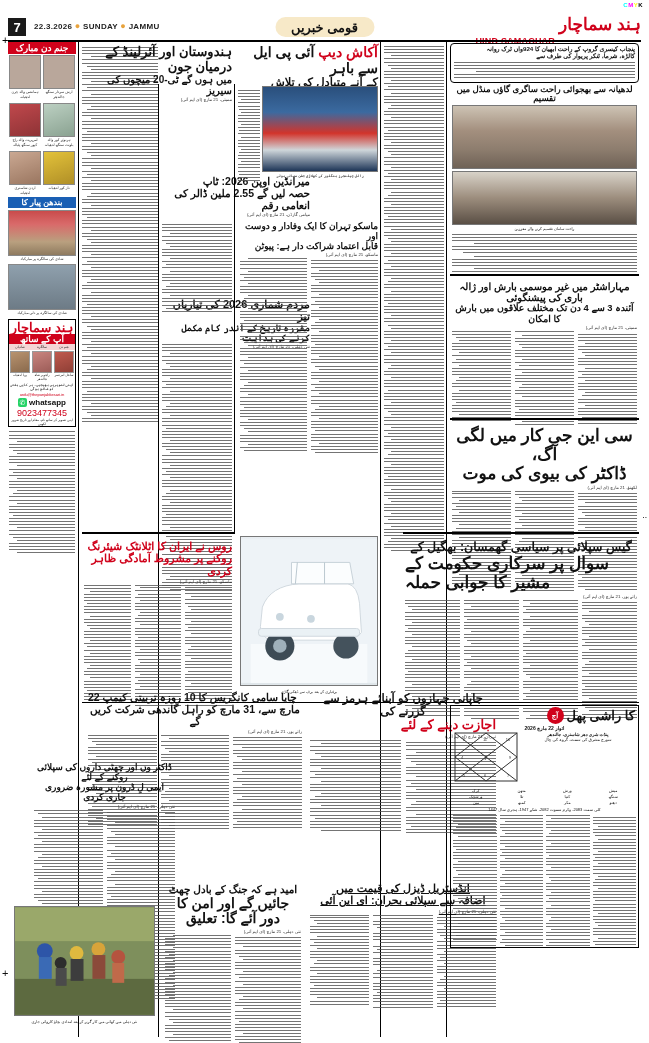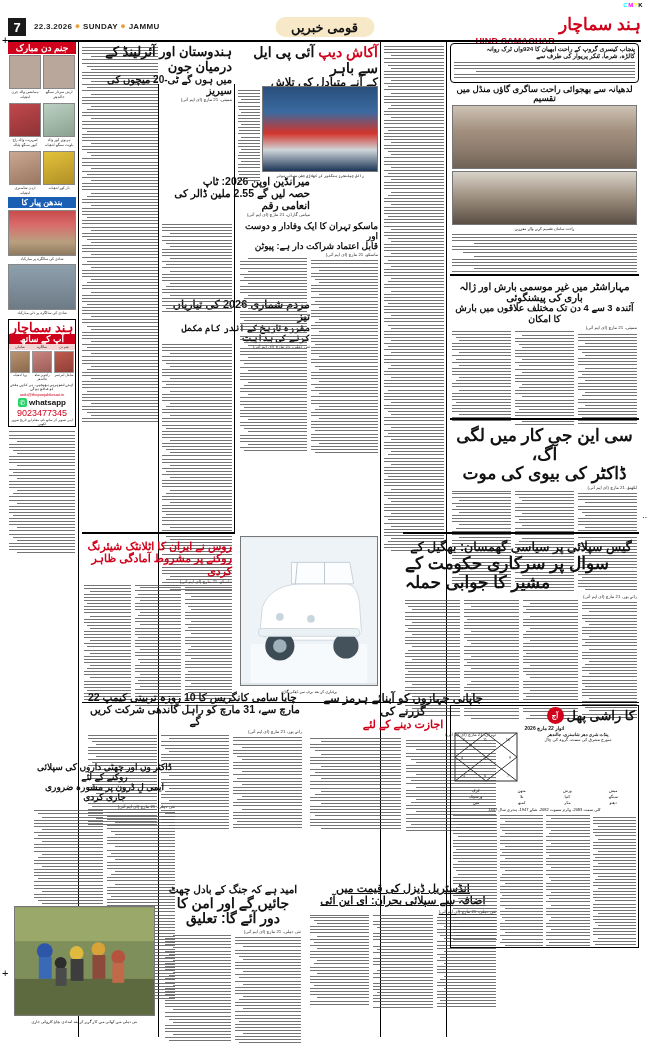--- a/index.html
+++ b/index.html
@@ -1442,21 +1442,21 @@
           <circle cx="72" cy="82" r="4" fill="#c9d6de"></circle>
         </svg>
       </div>
       <div class="photocap">برفباری کے بعد برف سے ڈھکی گاڑی</div>
     </div>
 
     <div class="hline" style="left:74px;top:660px;width:557px"></div>
 
     <div class="col" style="left:300px;top:648px;width:190px;">
       <div class="hl" style="font-size:11.5px;padding:2px 2px 0 2px;text-align:center">جاپانی جہازوں کو آبنائے ہرمز سے گزرنے کی</div>
-      <div class="hl" style="font-size:11px;padding:0 2px 2px 2px;text-align:center">
+      <div class="hl" style="font-size:13px;padding:0 2px 2px 2px;text-align:right">
         <span class="red">اجازت دینے کے لئے</span>
       </div>
       <div class="byline" style="padding:0 2px">تہران، 21 مارچ (ای ایم آئی)</div>
       <div class="col-txt urdu" style="padding:1px 2px;column-count:2;column-gap:5px">
         <div class="body-lines">
           <i></i>
             <i></i>
             <i></i>
             <i></i>
             <i></i>

